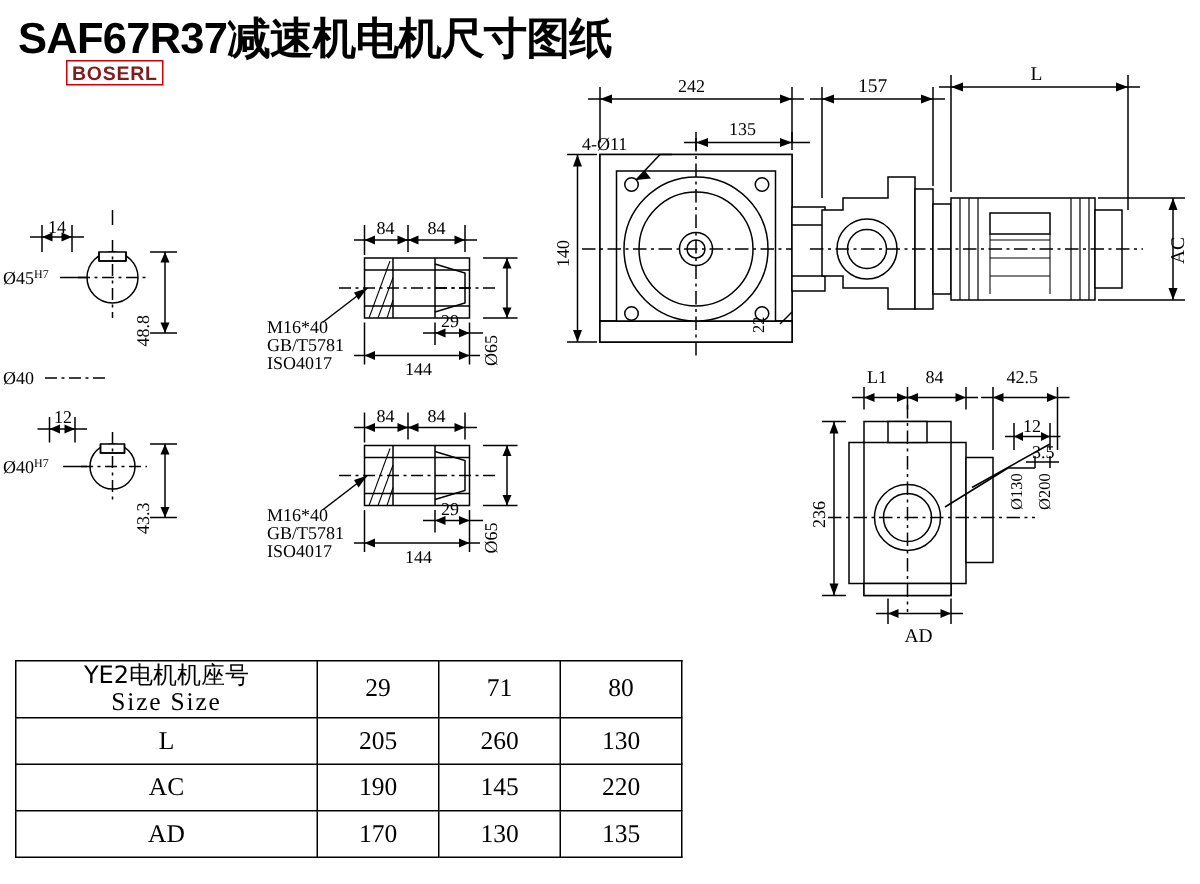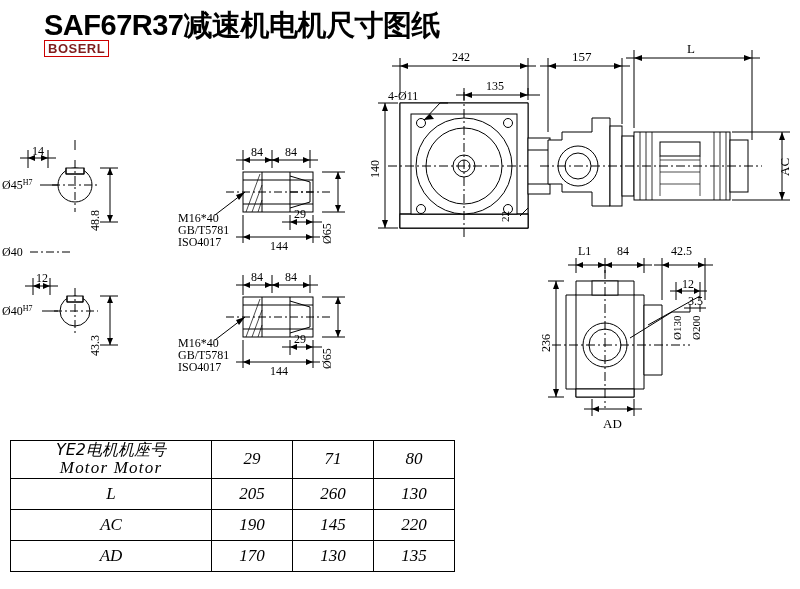--- a/index.html
+++ b/index.html
@@ -18,21 +18,20 @@
   .title {
     position: absolute;
     left: 12px;
     top: 6px;
     font-family: "Liberation Sans", sans-serif;
     font-weight: bold;
     font-size: 29px;
     letter-spacing: -0.5px;
     color: #000;
     white-space: nowrap;
-    margin-left: 32px;
   }
   .logo {
     position: absolute;
     left: 44px;
     top: 40px;
     border: 1px solid #cc0000;
     color: #7f1d1d;
     font-family: "Liberation Sans", sans-serif;
     font-weight: bold;
     font-size: 13px;
@@ -44,21 +43,20 @@
     position: absolute;
     left: 0;
     top: 0;
   }
   .tbl {
     position: absolute;
     left: 10px;
     top: 440px;
     border-collapse: collapse;
     font-family: "Liberation Serif", serif;
-    font-style: italic;
   }
   .tbl td {
     border: 1px solid #000;
     text-align: center;
     font-size: 17px;
     height: 28px;
     color: #000;
   }
   .tbl td.hdr-label {
     width: 200px;
@@ -448,21 +446,21 @@
       <text x="700" y="340" font-size="11" transform="rotate(-90 700 340)">Ø200</text>
       <text x="603" y="428" font-size="13">AD</text>
     </g>
   </svg>
 
   <table class="tbl">
     <tbody>
       <tr>
         <td class="hdr-label">
           <div class="cjk">YE2电机机座号</div>
-          <div class="mono-ish">Motor Motor</div>
+          <div class="mono-ish">Size Size</div>
         </td>
         <td class="val">29</td>
         <td class="val">71</td>
         <td class="val">80</td>
       </tr>
       <tr>
         <td>L</td>
         <td class="val">205</td>
         <td class="val">260</td>
         <td class="val">130</td>

